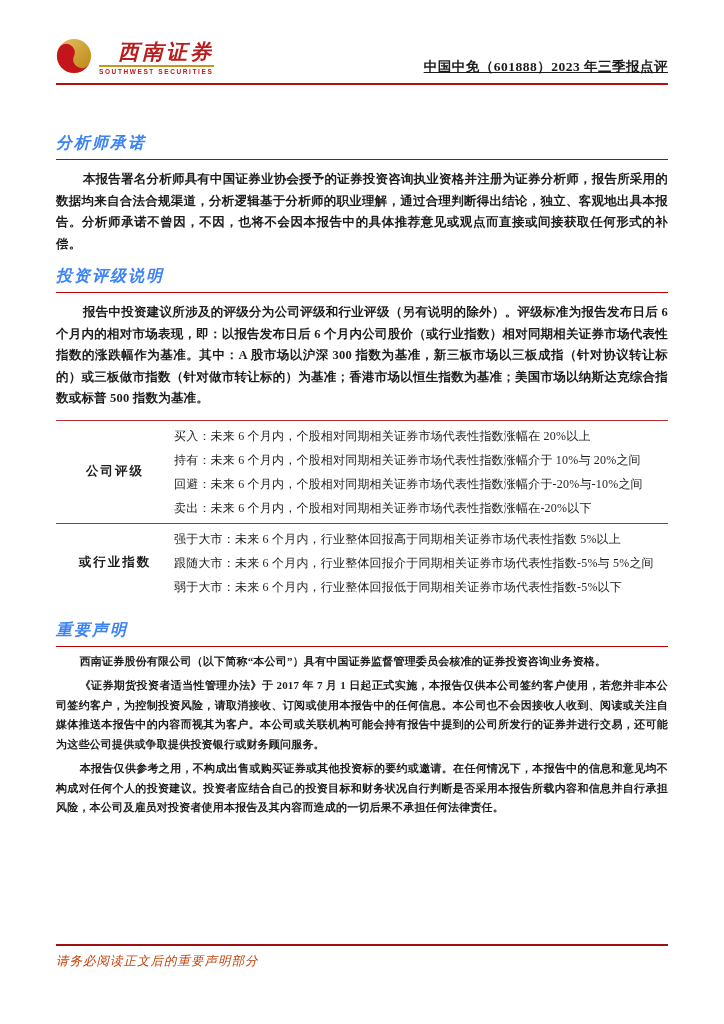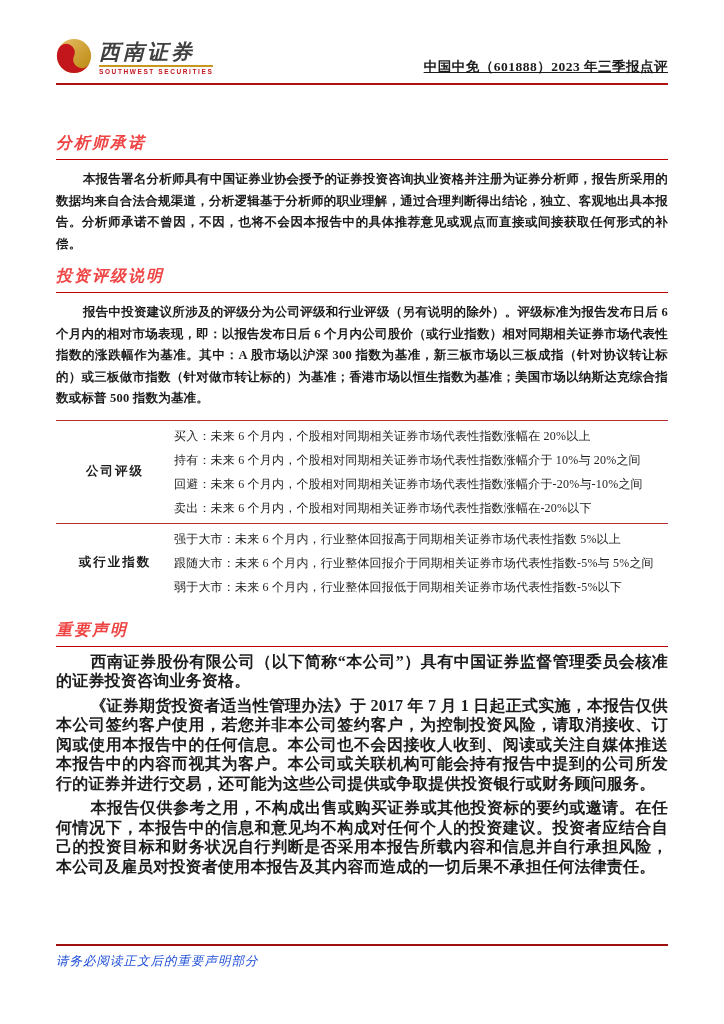--- a/index.html
+++ b/index.html
@@ -9,65 +9,65 @@
     font-family:"Liberation Serif","DejaVu Serif",serif;
     color:#1c1c1c; overflow:hidden;
   }
   .page { position:relative; width:724px; height:1024px; padding:38px 56px 0 56px; }
 
   
   .header { display:flex; justify-content:space-between; align-items:flex-end; }
   .logo { display:flex; align-items:center; gap:7px; }
   .logo-txt { display:flex; flex-direction:column; }
   .logo-cn {
-    color:#404040; font-weight:bold; font-style:italic;
-    font-size:21px; letter-spacing:3px; line-height:1.05;
+    color:#b91c1c; font-weight:bold; font-style:italic;
+    font-size:21px; letter-spacing:3px; line-height:1.05;margin-left:19px;
   }
   .logo-en {
     margin-top:2px; border-top:2px solid #C9971C; padding-top:1px;
     color:#C3161C; font-weight:bold; font-size:6.5px; letter-spacing:1.6px;
     font-family:"Liberation Sans",sans-serif;
   }
   .report-title { font-weight:bold; font-size:13.5px; letter-spacing:0.5px; padding-bottom:2px;text-decoration:underline; }
   .header-rule { margin-top:5px; border-bottom:2px solid #B01111; height:0; }
 
   
   .section-title {
-    color:#ef4444; font-weight:bold; font-style:italic;
+    color:#3b82f6; font-weight:bold; font-style:italic;
     font-size:16px; letter-spacing:2px;
     border-bottom:1.5px solid #C00000; padding-bottom:5px;
   }
   .sec-analyst { margin-top:48px; }
   .sec-rating  { margin-top:11px; }
   .sec-statement { margin-top:18px; }
 
   .para {
     margin-top:9px; font-size:12.5px; line-height:21.5px;
     text-align:justify; text-indent:2.15em; letter-spacing:0.2px;font-weight:bold;
   }
-  .sec-statement .para { font-size:16px; line-height:19.5px; margin-top:5px; }
+  .sec-statement .para { font-size:11px; line-height:19.5px; margin-top:5px; }
 
   
   .rating-table { margin-top:10px; border-top:1.5px solid #B92E2E; }
   .rating-group { display:flex; padding:3px 0; }
   .rating-group + .rating-group { border-top:1.5px solid #B92E2E; }
   .group-label {
     width:118px; display:flex; align-items:center; justify-content:center;
     font-weight:bold; font-size:12.5px; letter-spacing:2px;
   }
   .group-rows { flex:1; }
   .group-rows .row { font-size:12px; line-height:24px; letter-spacing:0.2px; }
 
   
   .footer {
     position:absolute; left:56px; right:56px; top:944px;
     border-top:2px solid #A01010; padding-top:7px;
   }
   .footer-text {
-    color:#1d4ed8; font-size:12.5px; font-style:italic; letter-spacing:1px;
+    color:#c2410c; font-size:12.5px; font-style:italic; letter-spacing:1px;
   }
 </style>
 </head>
 <body>
 
 <div class="page">
 
   <div class="header">
     <div class="logo">
       <span>

